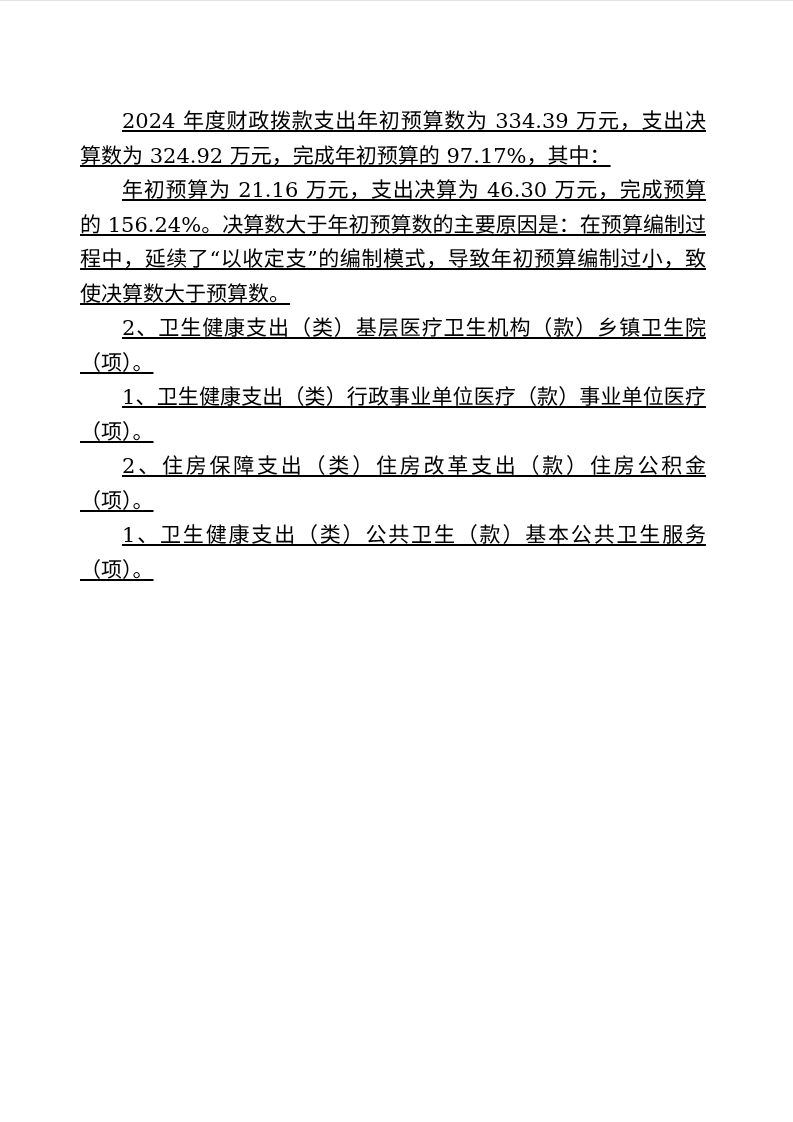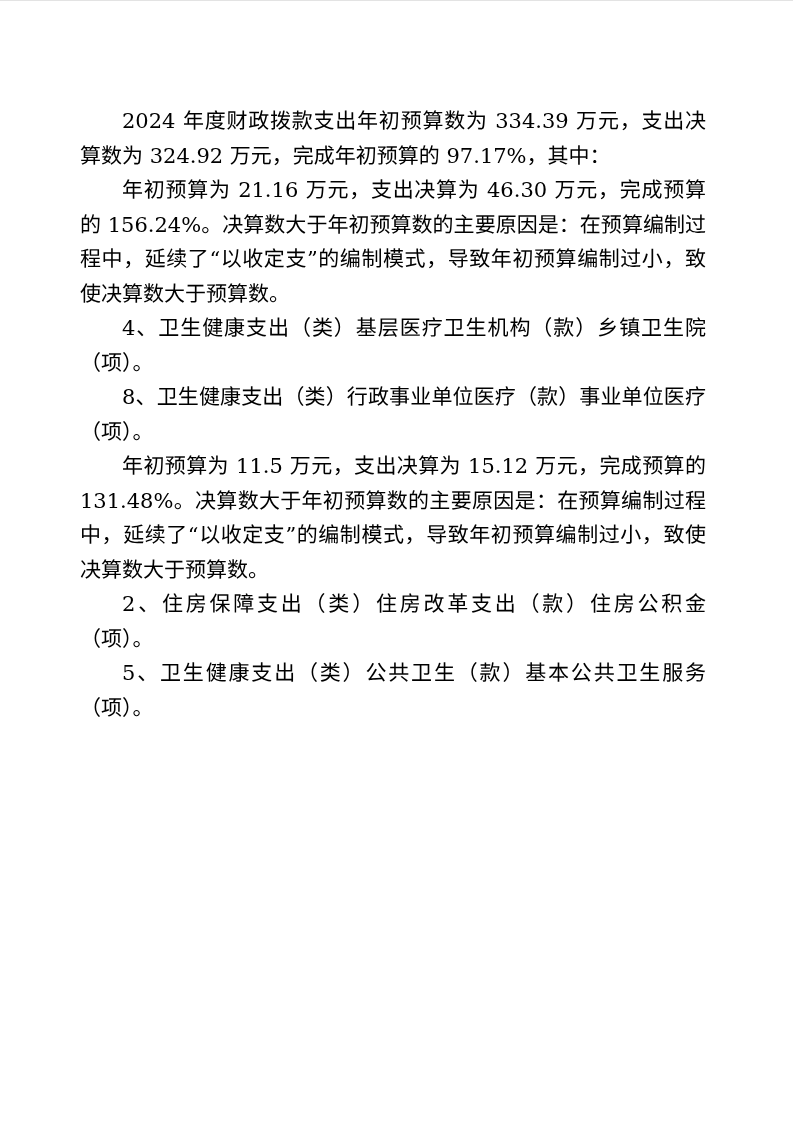--- a/index.html
+++ b/index.html
@@ -15,36 +15,36 @@
     margin: 0 auto;
     background: #ffffff;
     box-sizing: border-box;
     border-top: 1px solid #e3e3e3;
     padding: 103px 87px 0 80px;
     overflow: hidden;
     font-family: "DejaVu Serif", "Liberation Serif", serif;
     font-size: 21px;
     line-height: 34.5px;
     color: #000000;
+    text-decoration: underline;
   }
   .doc-body p {
     margin: 0;
     padding: 0;
     text-indent: 2em;
     text-align: justify;
     text-justify: inter-ideograph;
     word-break: normal;
   }
 </style>
 </head>
 <body>
 
 <div class="page">
   <div class="doc-body">
     <p>2024 年度财政拨款支出年初预算数为 334.39 万元，支出决算数为 324.92 万元，完成年初预算的 97.17%，其中：</p>
     <p>年初预算为 21.16 万元，支出决算为 46.30 万元，完成预算的 156.24%。决算数大于年初预算数的主要原因是：在预算编制过程中，延续了“以收定支”的编制模式，导致年初预算编制过小，致使决算数大于预算数。</p>
-    <p>4、卫生健康支出（类）基层医疗卫生机构（款）乡镇卫生院（项）。</p>
-    <p>8、卫生健康支出（类）行政事业单位医疗（款）事业单位医疗（项）。</p>
-    <p>年初预算为 11.5 万元，支出决算为 15.12 万元，完成预算的 131.48%。决算数大于年初预算数的主要原因是：在预算编制过程中，延续了“以收定支”的编制模式，导致年初预算编制过小，致使决算数大于预算数。</p>
+    <p>2、卫生健康支出（类）基层医疗卫生机构（款）乡镇卫生院（项）。</p>
+    <p>1、卫生健康支出（类）行政事业单位医疗（款）事业单位医疗（项）。</p>
     <p>2、住房保障支出（类）住房改革支出（款）住房公积金（项）。</p>
-    <p>5、卫生健康支出（类）公共卫生（款）基本公共卫生服务（项）。</p>
+    <p>1、卫生健康支出（类）公共卫生（款）基本公共卫生服务（项）。</p>
   </div>
 </div>
 
 </body></html>

